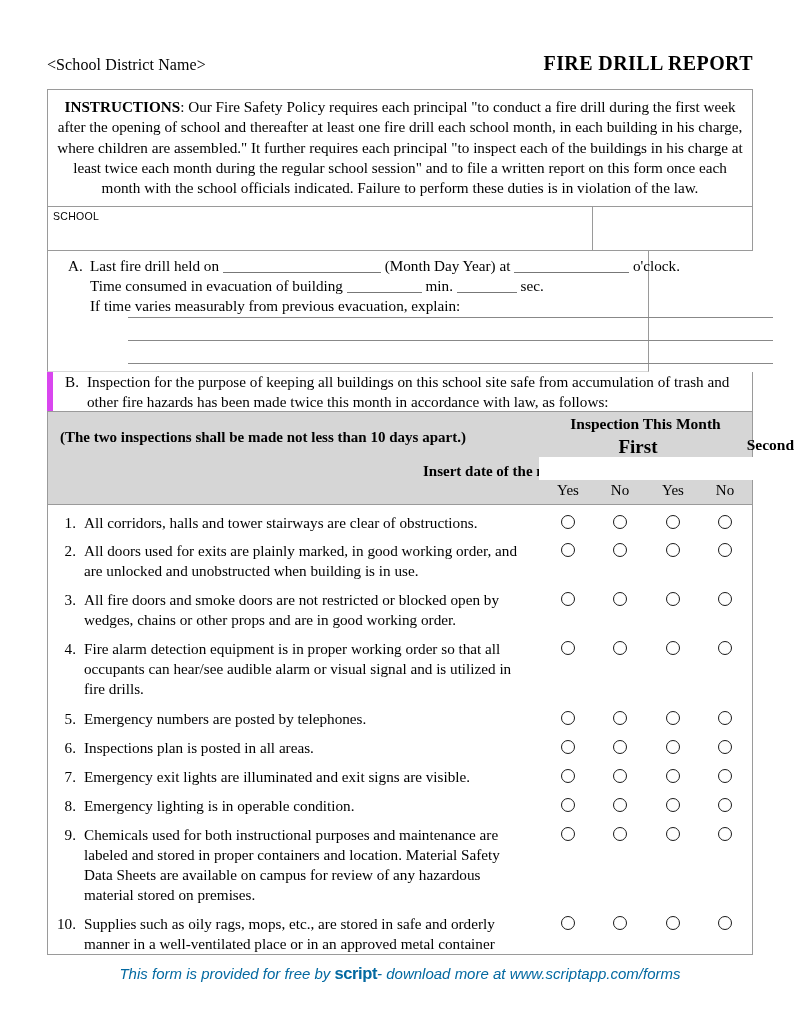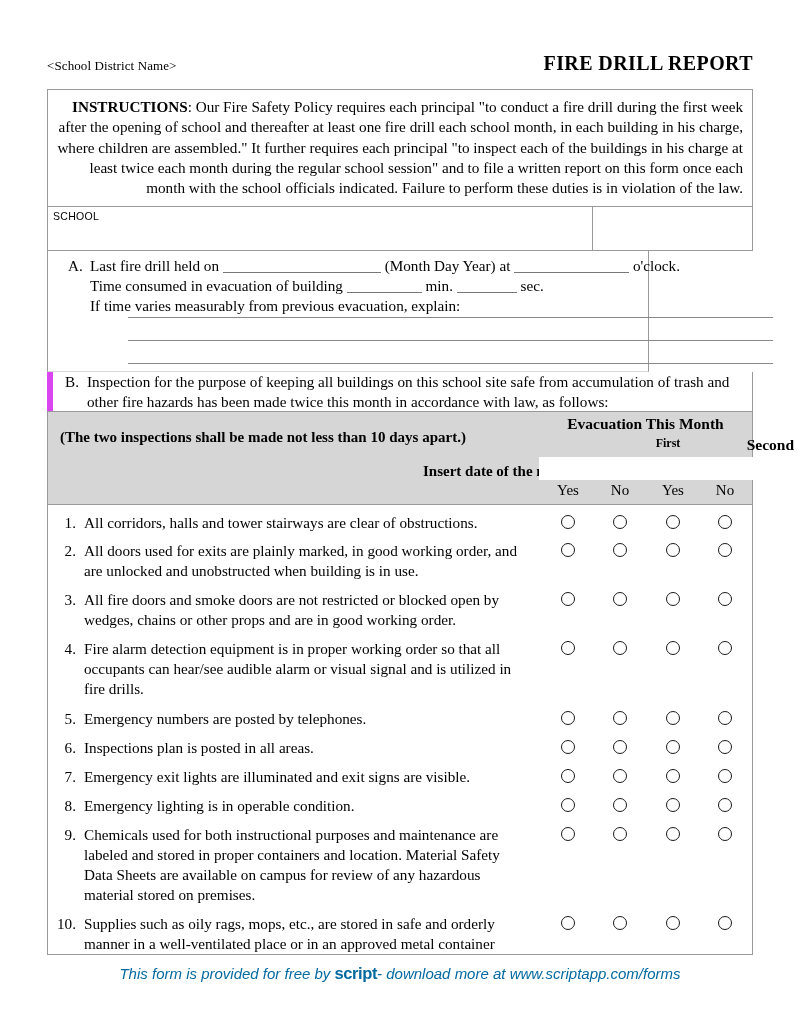--- a/index.html
+++ b/index.html
@@ -25,21 +25,21 @@
     position: absolute;
     left: 47px;
     top: 52px;
     width: 706px;
     height: 28px;
     display: flex;
     align-items: baseline;
     justify-content: space-between;
   }
   .district {
-    font-size: 13px;
+    font-size: 16px;
     letter-spacing: .1px;
   }
   .form-title {
     font-weight: bold;
     font-size: 20px;
     letter-spacing: .4px;
   }
 
   
   .instr-box {
@@ -47,21 +47,21 @@
     left: 47px;
     top: 89px;
     width: 706px;
     border: 1px solid #9a9a9a;
     padding: 7px 9px 8px 9px;
     background: #fff;
   }
   .instr-text {
     font-size: 15.2px;
     line-height: 1.333;
-    text-align: right;
+    text-align: center;
   }
   .instr-text b { font-weight: bold; }
 
   
   .sd-row {
     position: absolute;
     left: 47px;
     top: 207px;
     width: 706px;
     height: 44px;
@@ -159,26 +159,26 @@
     position: absolute;
     left: 490px;
     top: 3px;
     width: 215px;
     text-align: center;
     font-weight: bold;
     font-size: 15.5px;
   }
   .insp-first {
     position: absolute;
-    left: 570px;
+    left: 540px;
     top: 24px;
     width: 100px;
     text-align: center;
     font-weight: bold;
-    font-size: 12px;
+    font-size: 19px;
   }
   .insp-second {
     position: absolute;
     left: 646px;
     top: 24px;
     width: 100px;
     text-align: right;
     font-weight: bold;
     font-size: 15.5px;
   }
@@ -333,21 +333,21 @@
     <div class="blank-line" style="top:89px"></div>
     <div class="blank-line" style="top:112px"></div>
   </div>
 
   <div class="sec-b">
     <div class="b-text"><span class="a-label">B.</span><span class="b-body">Inspection for the purpose of keeping all buildings on this school site safe from accumulation of trash and other fire hazards has been made twice this month in accordance with law, as follows:</span></div>
   </div>
 
   <div class="tbl-head">
     <div class="tbl-note">(The two inspections shall be made not less than 10 days apart.)</div>
-    <div class="insp-title">Evacuation This Month</div>
+    <div class="insp-title">Inspection This Month</div>
     <div class="insp-first">First</div>
     <div class="insp-second">Second</div>
     <div class="insert-date">Insert date of the month</div>
     <div class="date-arrow">▶</div>
     <div class="date-input"></div>
     <div class="yn yn1">Yes</div>
     <div class="yn yn2">No</div>
     <div class="yn yn3">Yes</div>
     <div class="yn yn4">No</div>
   </div>

